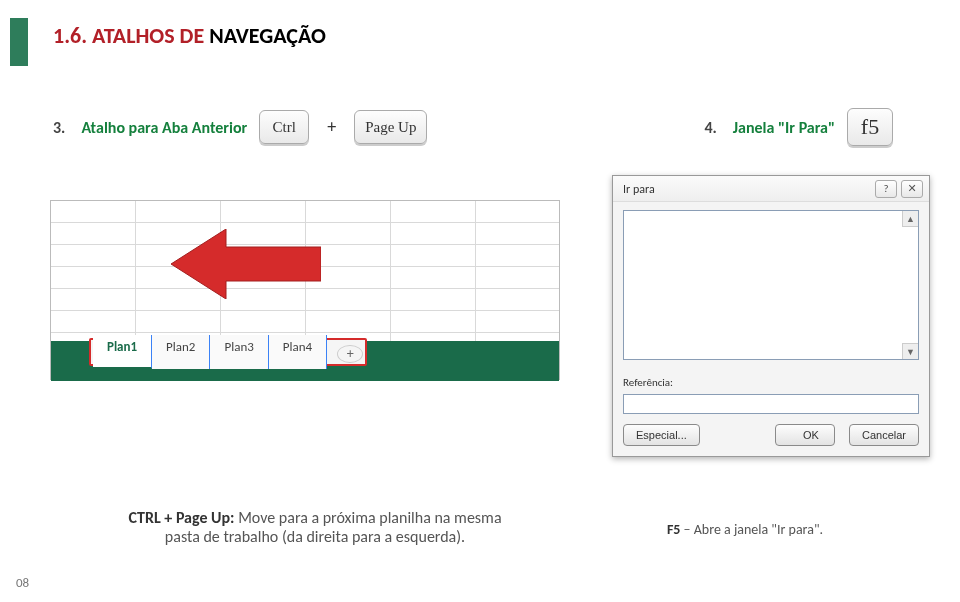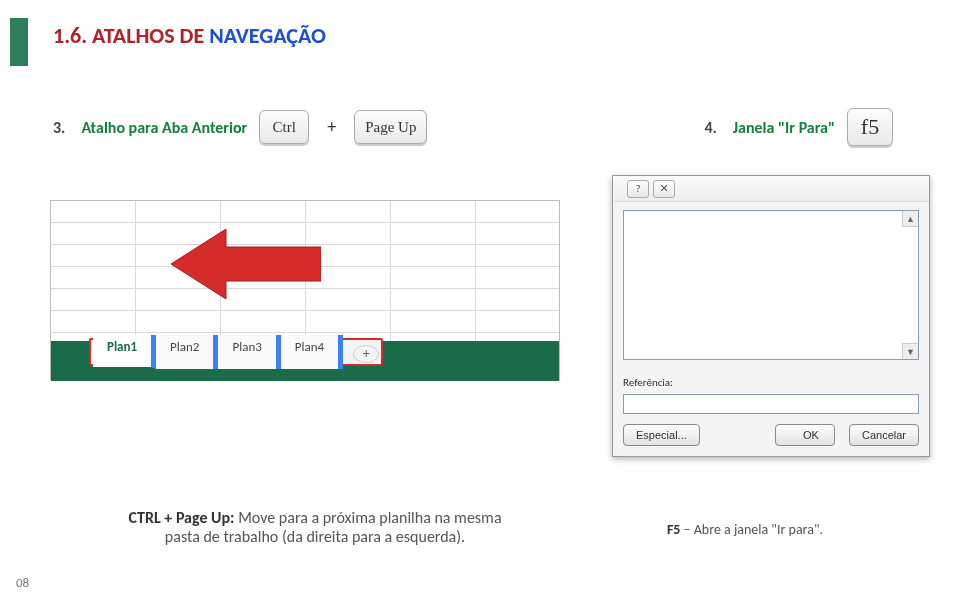--- a/index.html
+++ b/index.html
@@ -20,21 +20,21 @@
     background: #2e7d5b;
   }
   .heading {
     position: absolute;
     left: 53px;
     top: 22px;
     font-size: 22px;
     font-weight: bold;
     color: #b22028;
   }
-  .heading .green { color: #1d4ed8; }
+  .heading .green { color: #000000; }
   .row-shortcuts {
     position: absolute;
     left: 53px;
     top: 108px;
     width: 880px;
     display: flex;
     align-items: center;
   }
   .shortcut-3 { display:flex; align-items:center; gap:12px; }
   .num { font-weight: bold; color:#444; font-size:16px; margin-right:4px;}
@@ -112,21 +112,21 @@
     background:#f5f5f5;
     height:28px;
     padding:0 2px;
   }
   .tab {
     padding:0 14px;
     height:34px;
     line-height:24px;
     font-size:13px;
     color:#444;
-    border-right:5px solid #3b82f6;
+    border-right:1px solid #3b82f6;
     background:#fafafa;
   }
   .tab.active {
     color:#1a6b4a;
     font-weight:bold;
     border-bottom:2px solid #1a6b4a;
     background:#fff;
   }
   .tab-add {
     width:26px;
@@ -281,20 +281,21 @@
       <div class="tab">Plan2</div>
       <div class="tab">Plan3</div>
       <div class="tab">Plan4</div>
       <div class="tab-add">+</div>
     </div>
   </div>
 </div>
 
 <div class="dialog">
   <div class="dlg-title">
+    <span class="dlg-title-text">Ir para</span>
     <span class="dlg-btn-help">?</span>
     <span class="dlg-btn-close">✕</span>
   </div>
   <div class="dlg-body">
     <div class="dlg-list">
       <div class="scroll-up">▲</div>
       <div class="scroll-down">▼</div>
     </div>
     <div class="dlg-label dlg-label2">Referência:</div>
     <input class="dlg-input" value="" style="">

